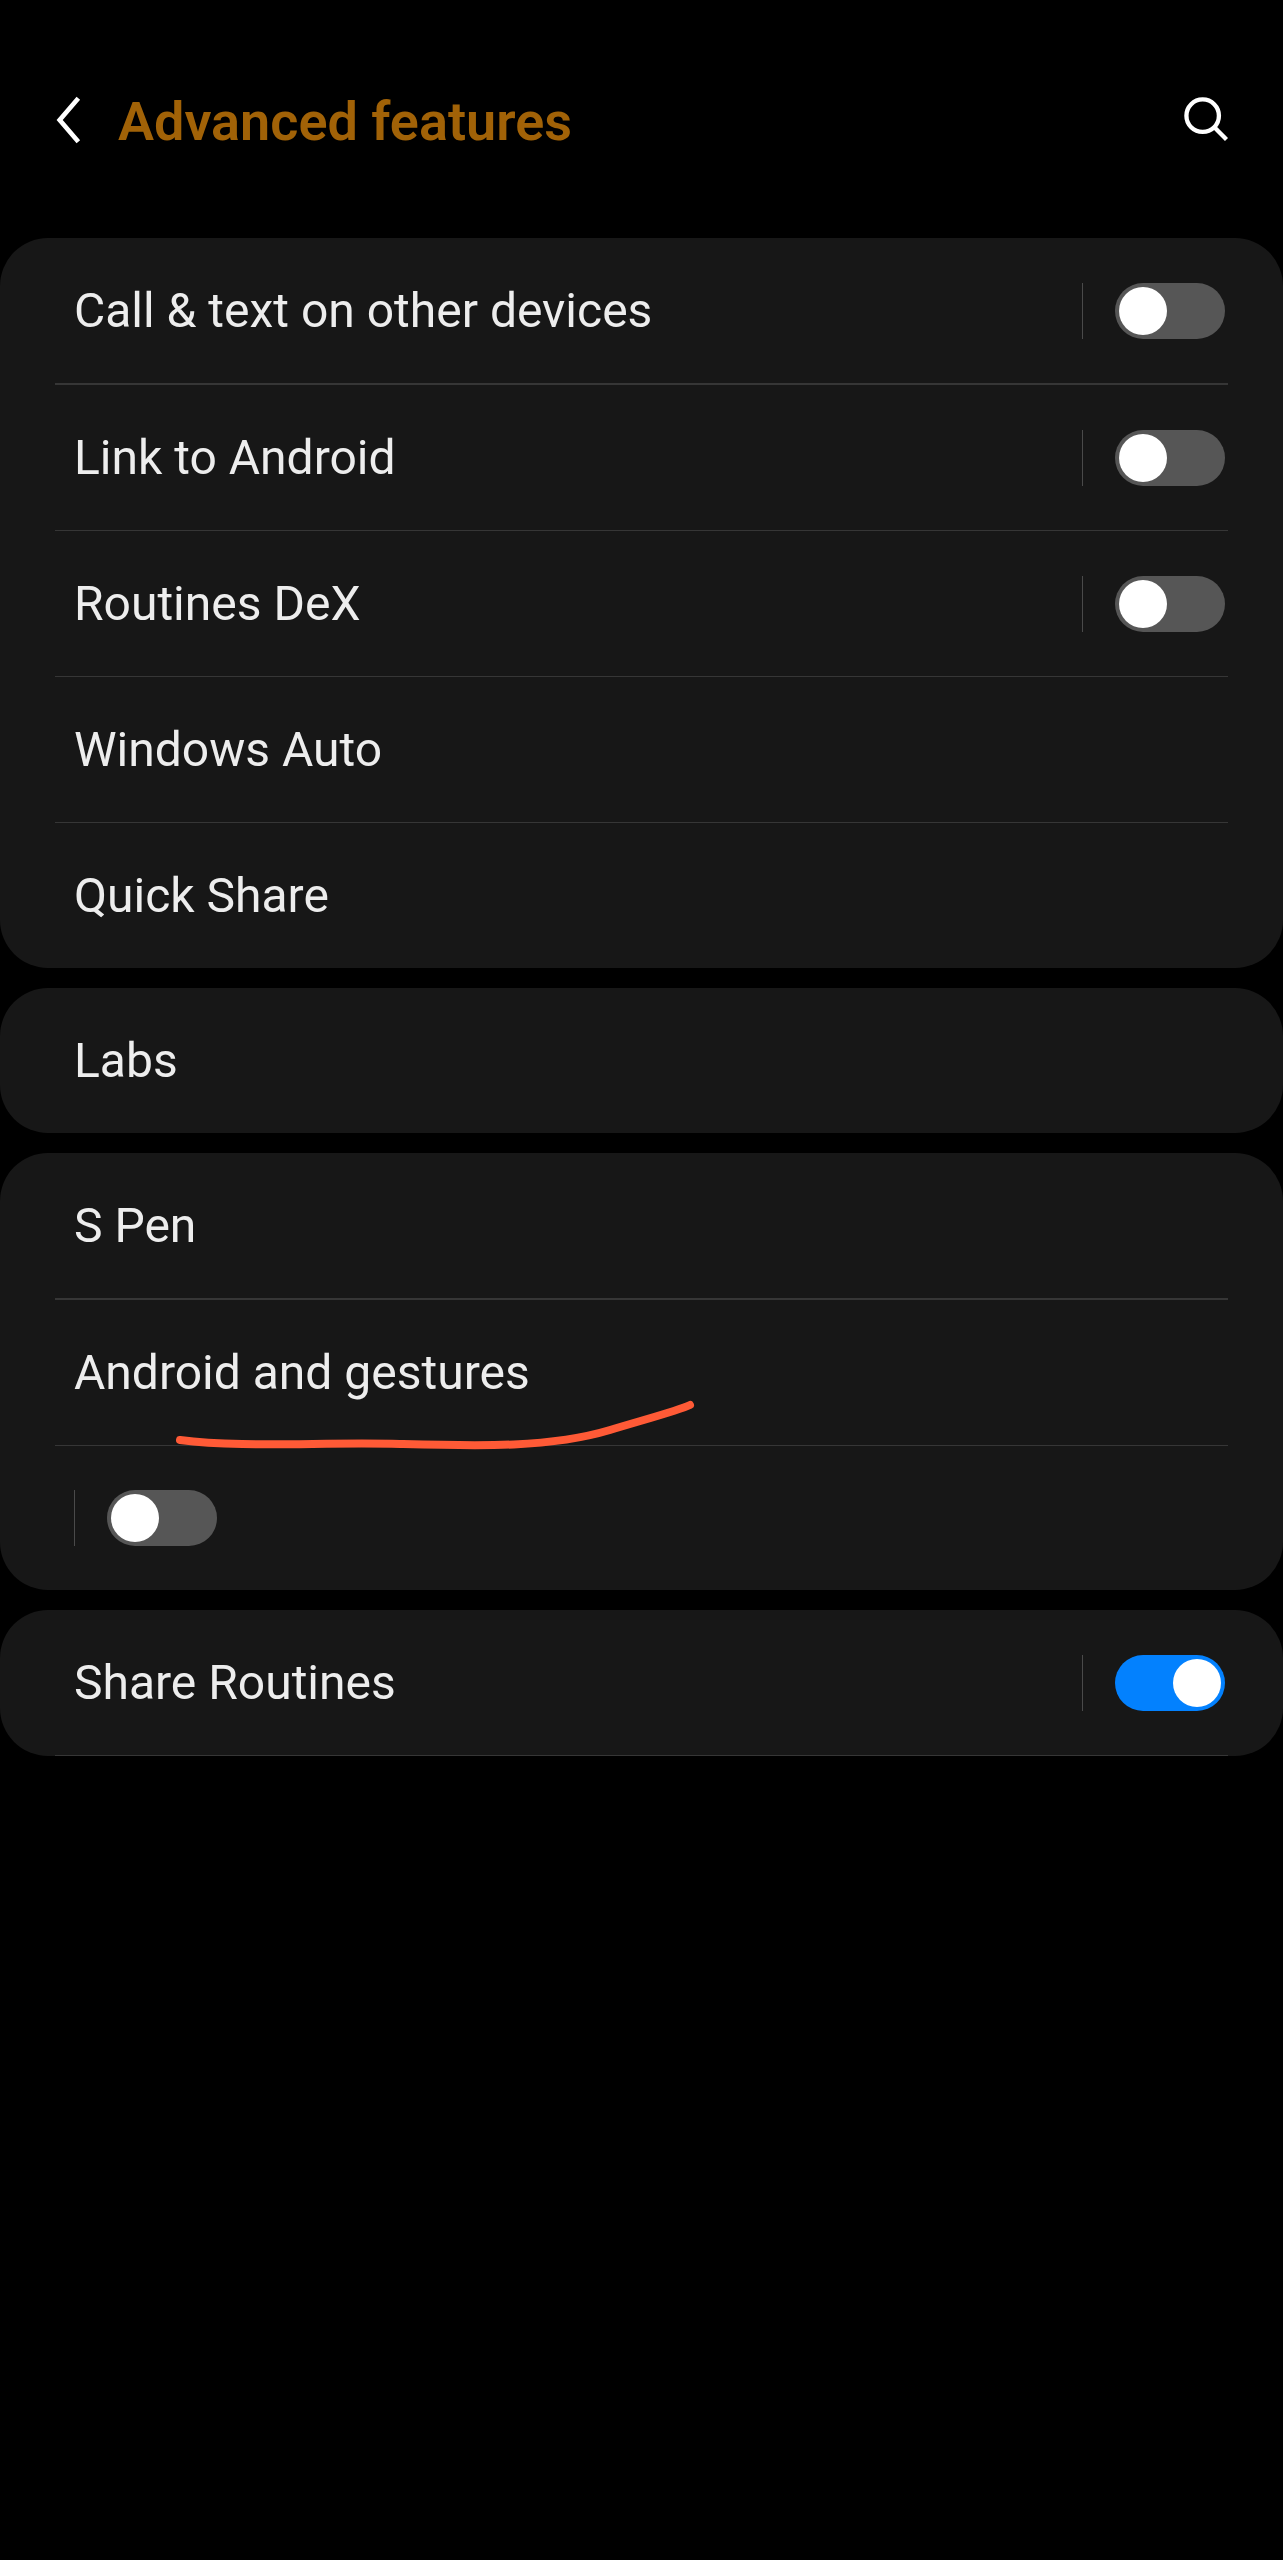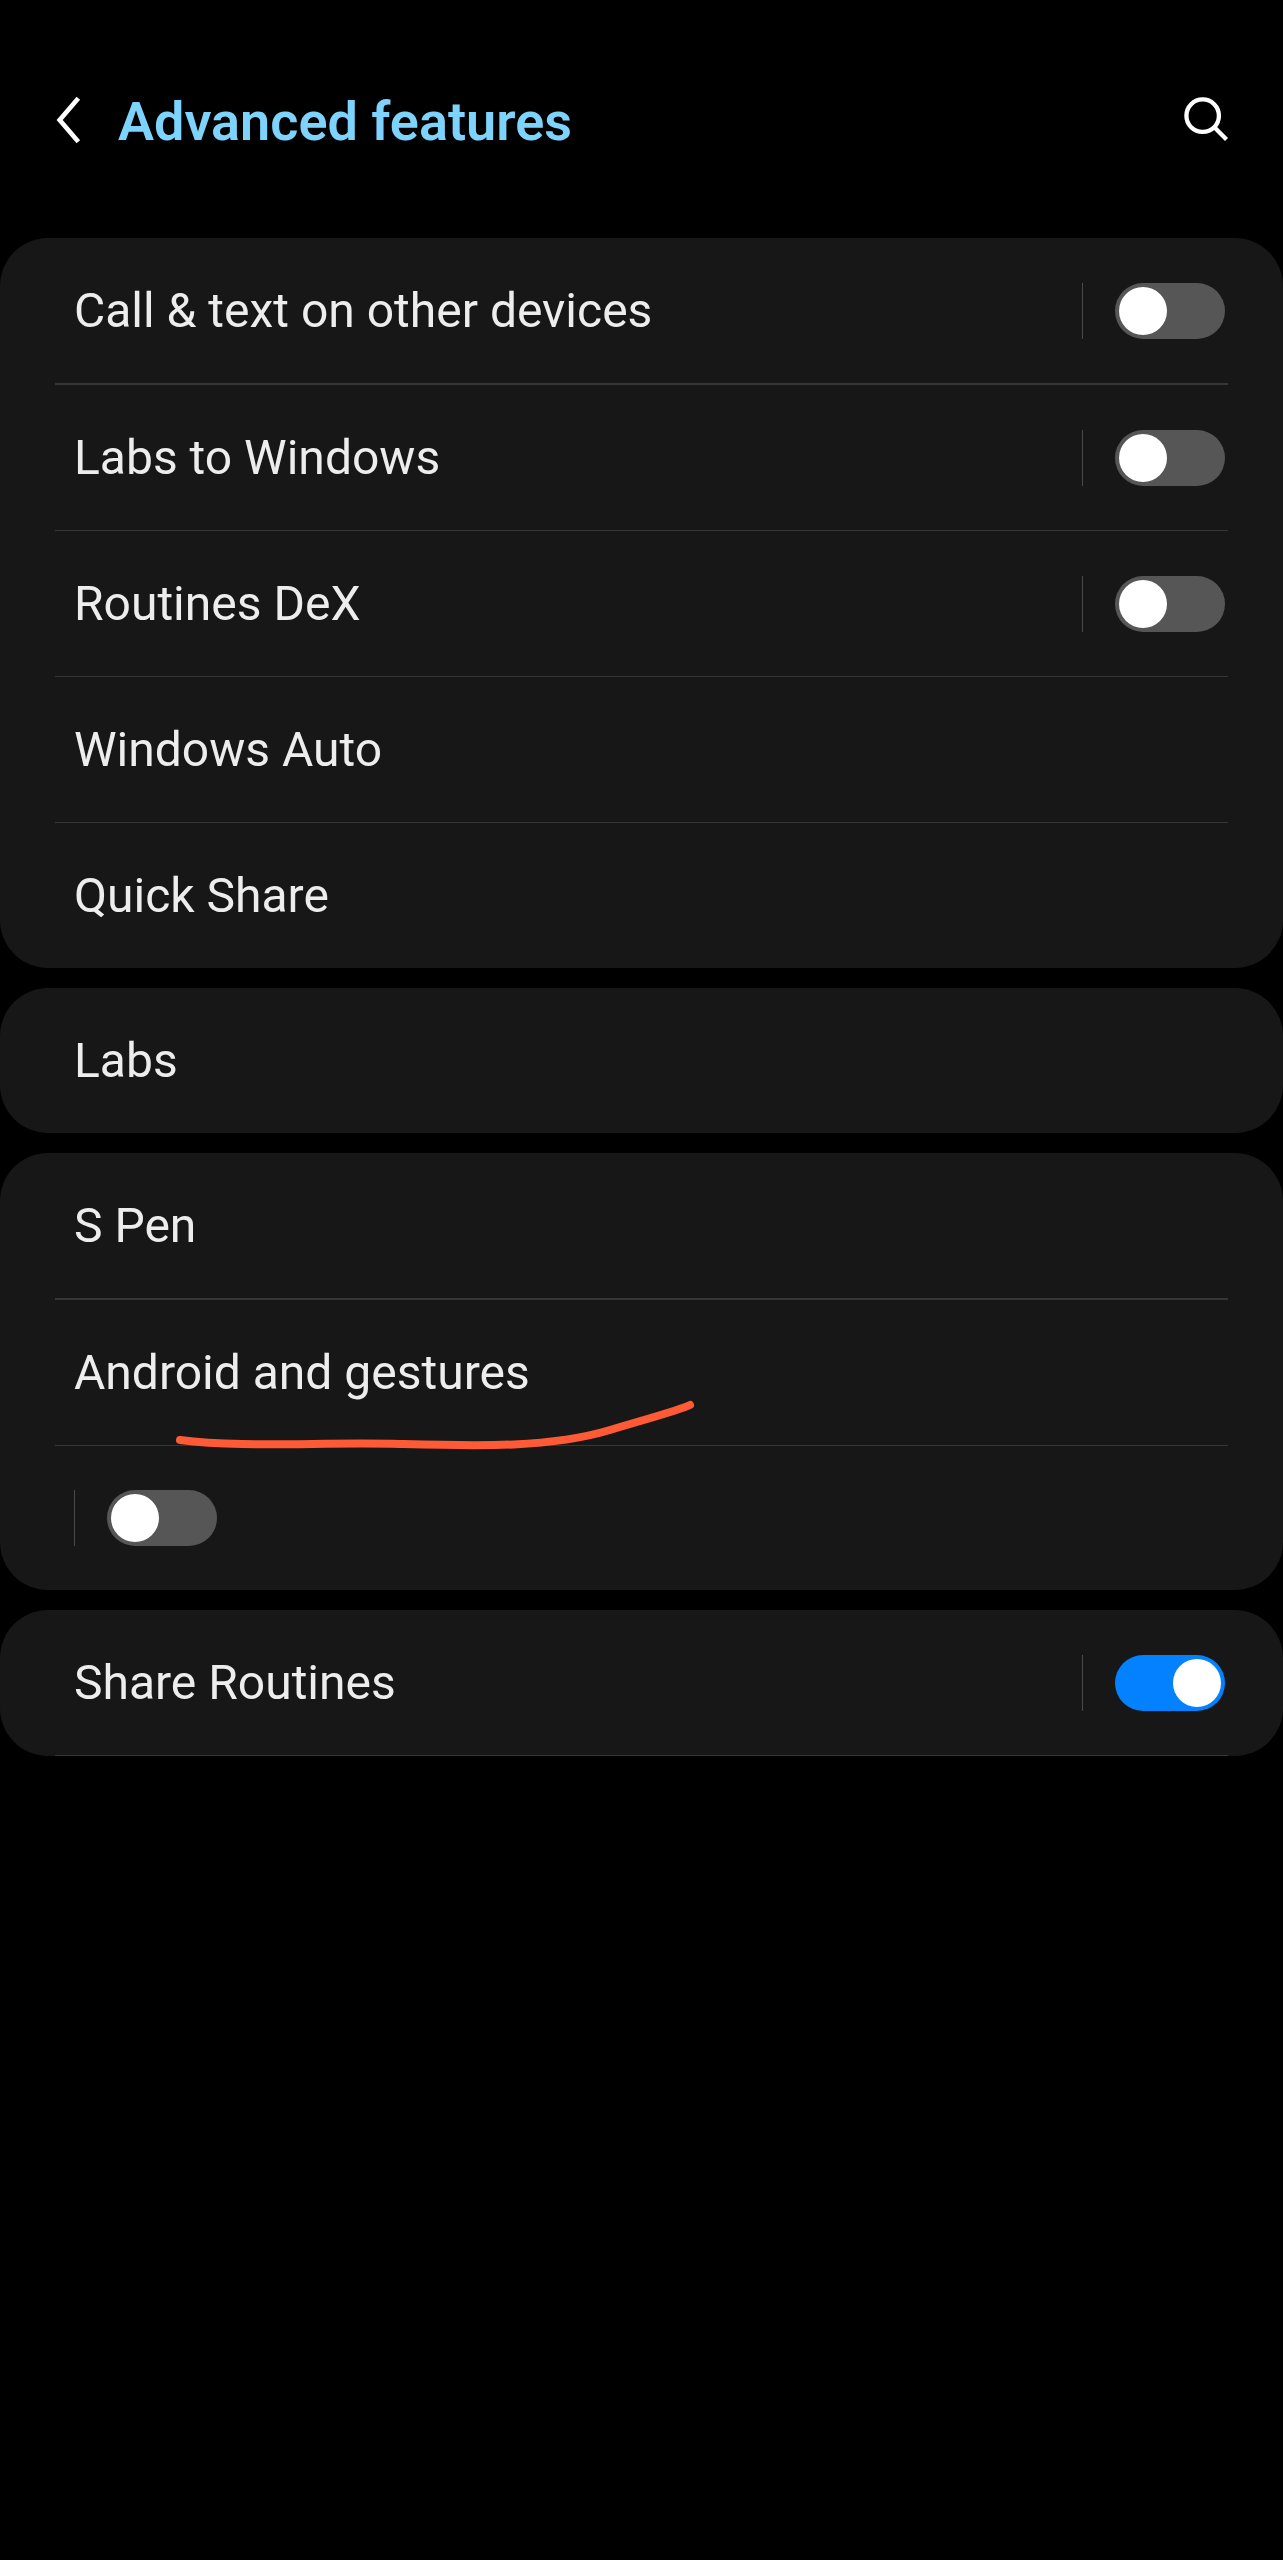--- a/index.html
+++ b/index.html
@@ -23,21 +23,21 @@
     .back-icon {
       color: #ffffff;
       margin-right: 30px;
       cursor: pointer;
     }
     .back-icon svg {
       width: 38px;
       height: 56px;
     }
     .title {
-      color: #7dd3fc;
+      color: #a16207;
       font-size: 54px;
       font-weight: 600;
       flex: 1;
     }
     .search-icon {
       color: #ffffff;
       cursor: pointer;
     }
     .search-icon svg {
       width: 52px;
@@ -140,21 +140,21 @@
     <div class="toggle-wrap">
       <div class="vdivider"></div>
       <div class="toggle off">
           <div class="toggle-knob"></div>
         </div>
     </div>
   </div>
   <div class="divider"></div>
   <div class="divider"></div>
   <div class="row">
-    <div class="row-label">Labs to Windows</div>
+    <div class="row-label">Link to Android</div>
     <div class="toggle-wrap">
       <div class="vdivider"></div>
       <div class="toggle off">
           <div class="toggle-knob"></div>
         </div>
     </div>
   </div>
   <div class="divider"></div>
   <div class="row">
     <div class="row-label">Routines DeX</div>

